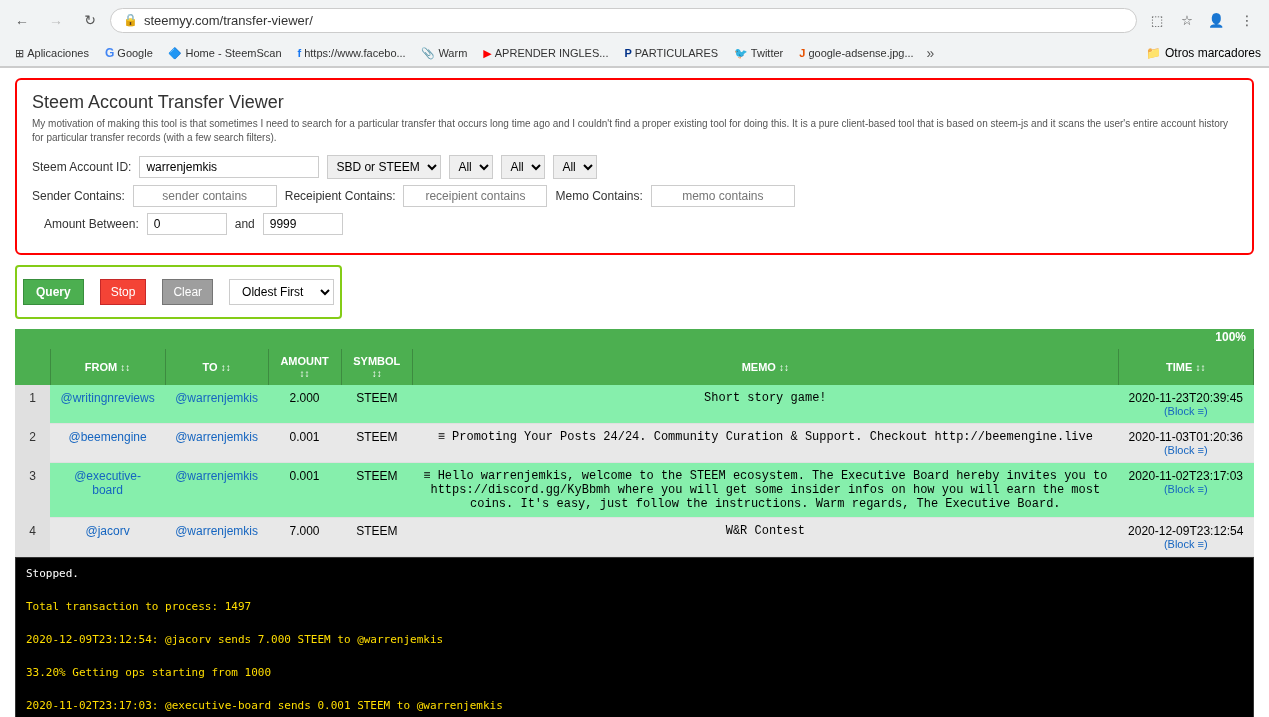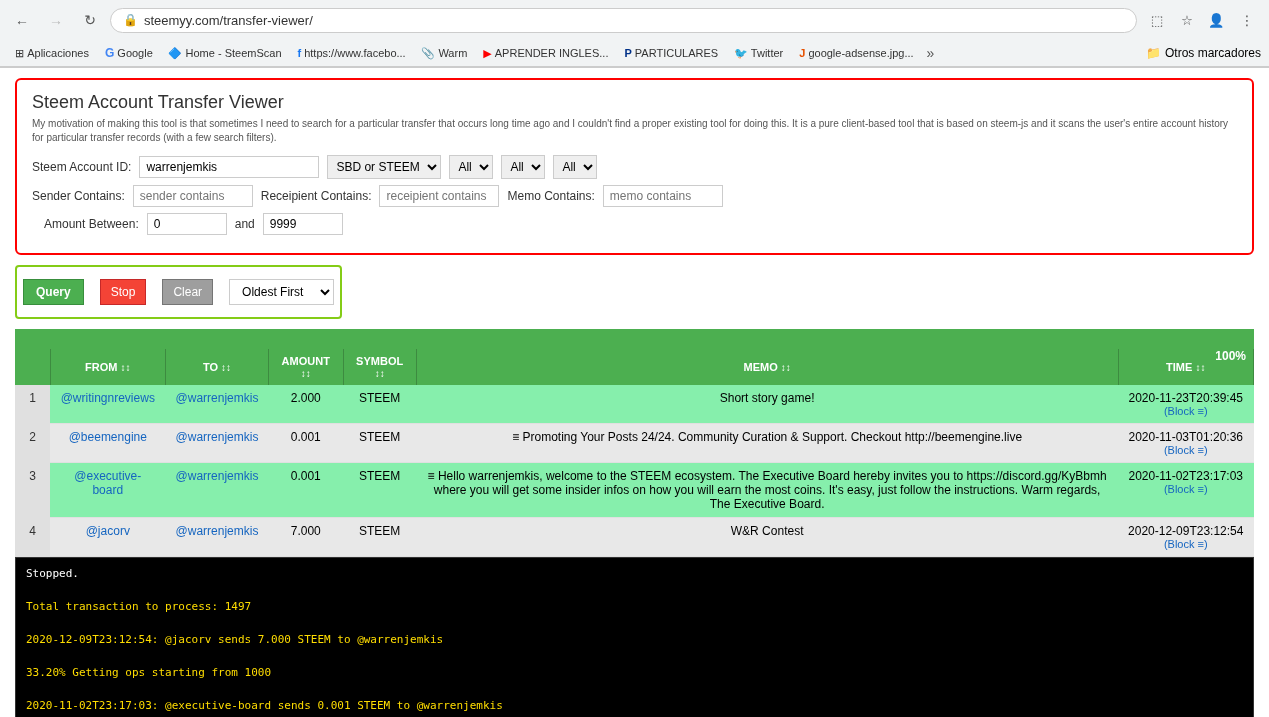--- a/index.html
+++ b/index.html
@@ -25,59 +25,59 @@
 
     
     .app-card { border: 2px solid red; border-radius: 6px; padding: 12px 15px; margin-bottom: 10px; }
     .app-title { font-size: 18px; font-weight: normal; color: #333; margin-bottom: 4px; }
     .app-description { font-size: 10px; color: #555; margin-bottom: 10px; line-height: 1.4; }
 
     .form-row { display: flex; align-items: center; gap: 8px; margin-bottom: 6px; flex-wrap: wrap; }
     .form-label { color: #333; font-size: 12px; white-space: nowrap; }
     .form-input { border: 1px solid #ccc; padding: 3px 6px; font-size: 12px; }
     .form-input-wide { width: 180px; }
-    .form-input-medium { width: 120px; }
+    .form-input-medium { width: 144px; text-align: center; }
     .form-input-small { width: 80px; }
     .form-input-url { width: 180px; }
     .form-select { border: 1px solid #ccc; padding: 3px 4px; font-size: 12px; }
 
     .filters-row { display: flex; align-items: center; gap: 8px; margin-bottom: 6px; flex-wrap: wrap; }
     .amount-row { display: flex; align-items: center; gap: 8px; margin-bottom: 6px; margin-left: 12px; }
 
     
     .buttons-section { border: 2px solid #84cc16; border-radius: 4px; padding: 12px 6px; display: inline-flex; gap: 16px; margin-bottom: 10px; }
     .btn-query { background: #4CAF50; color: white; border: 1px solid #388e3c; padding: 4px 12px; cursor: pointer; font-size: 12px; font-weight: bold; }
     .btn-stop { background: #f44336; color: white; border: 1px solid #c62828; padding: 4px 10px; cursor: pointer; font-size: 12px; }
     .btn-clear { background: #9e9e9e; color: white; border: 1px solid #757575; padding: 4px 10px; cursor: pointer; font-size: 12px; }
     .btn-order { background: white; border: 1px solid #ccc; padding: 4px 8px; cursor: pointer; font-size: 12px; }
 
     
     .progress-bar-container { background: #4CAF50; height: 20px; position: relative; margin-bottom: 0; }
-    .progress-bar-label { position: absolute; right: 8px; top: 20px; color: white; font-size: 12px; font-weight: bold; }
+    .progress-bar-label { position: absolute; right: 8px; top: 1px; color: white; font-size: 12px; font-weight: bold; }
 
     
     .results-table { width: 100%; border-collapse: collapse; }
     .results-table thead tr { background: #4CAF50; }
     .results-table thead th { color: white; padding: 6px 10px; text-align: center; font-size: 11px; font-weight: bold; border-right: 1px solid #3d8b40; }
     .results-table thead th .sort-arrows { font-size: 10px; }
     .row-num-col { width: 35px; background: #e0e0e0; text-align: center; padding: 8px 5px; color: #333; font-size: 12px; vertical-align: top; }
     .results-table tbody td { padding: 6px 10px; text-align: center; font-size: 12px; vertical-align: top; border-bottom: 1px solid #e0e0e0; }
     .row-odd { background: #86efac; }
     .row-even { background: #e8e8e8; }
     .link-blue { color: #1565c0; text-decoration: none; }
     .block-link { color: #1565c0; font-size: 11px; display: block; }
 
     
     .console-output { background: black; color: #00aa00; font-size: 11px; font-family: monospace; padding: 8px 10px; min-height: 100px; border: 1px solid #333; margin-bottom: 10px; line-height: 1.5; }
     .console-line { display: block; }
     .console-line.yellow { color: #ffdd00; }
     .console-line.white { color: white; }
 
     
-    .memo-cell { text-align: center; font-size: 11px; }
+    .memo-cell { text-align: center; font-size: 11px; font-family: Liberation Mono, monospace; }
   </style>
 </head>
 <body>
 
 <div class="browser-chrome">
 
   <div class="browser-toolbar">
     <button class="browser-nav-btn">←</button>
     <button class="browser-nav-btn disabled">→</button>
     <button class="browser-nav-btn">↻</button>

